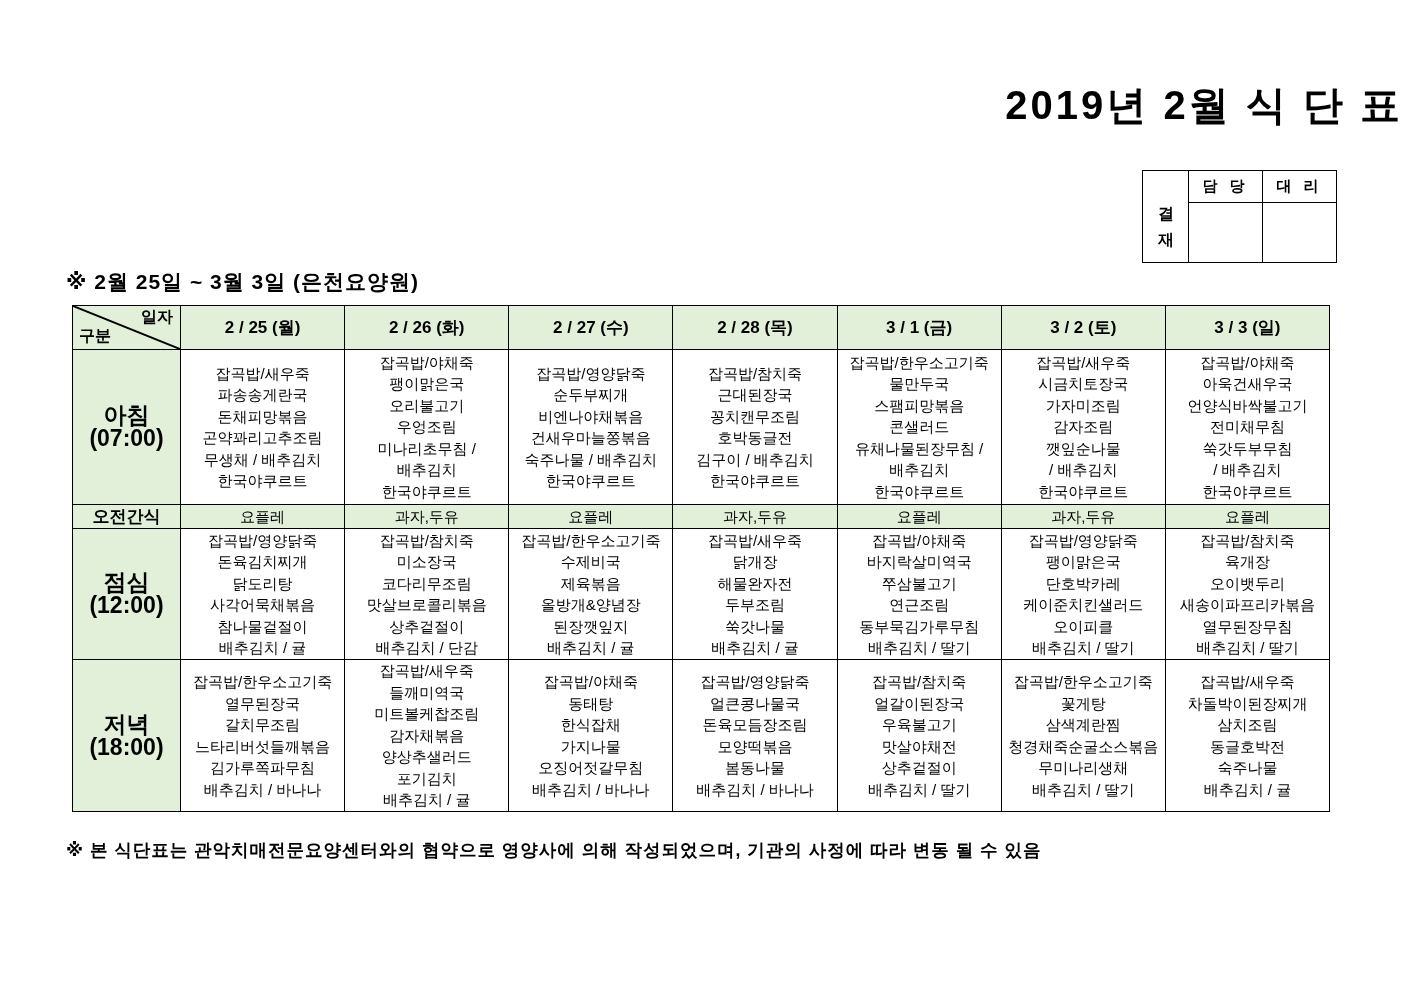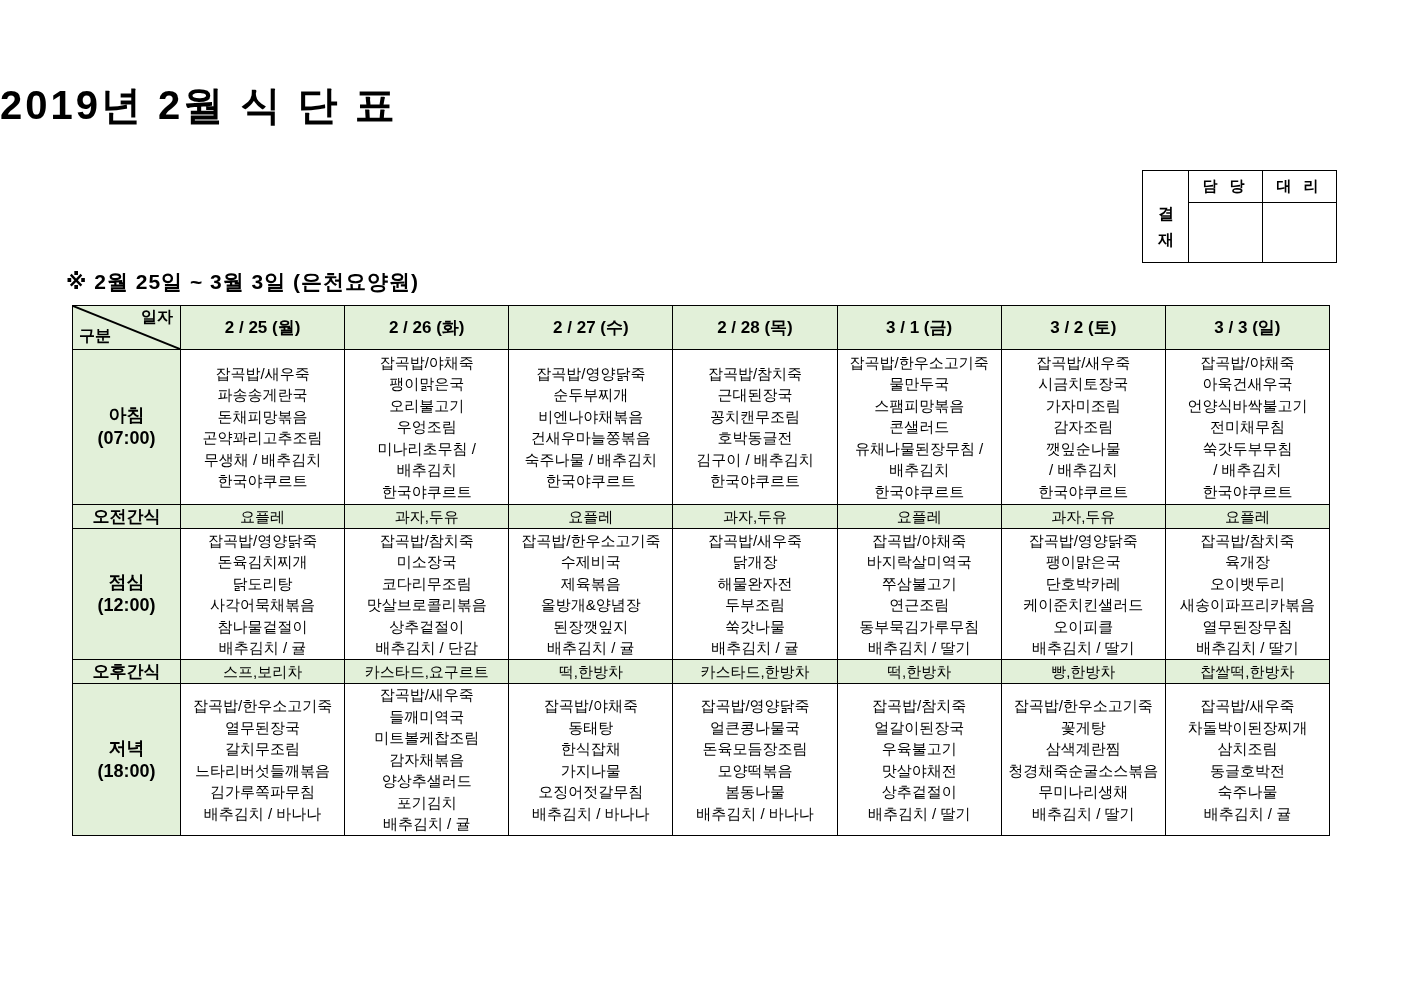--- a/index.html
+++ b/index.html
@@ -6,21 +6,21 @@
   :root{
     --green:#e2f0d9;
     --border:#000000;
     --text:#000000;
   }
   *{box-sizing:border-box;margin:0;padding:0;}
   html,body{width:1403px;height:992px;background:#ffffff;overflow:hidden;
     font-family:"Liberation Sans","DejaVu Sans",sans-serif;color:var(--text);}
   body{position:relative;}
 
-  .page-title{position:absolute;top:78px;left:0;width:100%;text-align:left;
+  .page-title{position:absolute;top:78px;left:0;width:100%;text-align:right;
     font-size:40px;font-weight:bold;letter-spacing:3px;}
 
   
   .approval{position:absolute;top:170px;right:66px;border-collapse:collapse;}
   .approval td{border:1.5px solid var(--border);text-align:center;vertical-align:middle;}
   .ap-label{width:46px;height:92px;font-size:16px;font-weight:bold;
     writing-mode:vertical-rl;text-orientation:upright;letter-spacing:10px;padding-top:6px;}
   .ap-head{width:74px;height:32px;font-size:15px;font-weight:bold;letter-spacing:4px;}
   .ap-sign{height:60px;}
 
@@ -34,21 +34,21 @@
   table.menu col.c-label{width:108px;}
 
   tr.head-row{height:44px;padding-left:28px;}
   tr.head-row th{background:var(--green);font-size:17px;font-weight:bold;}
 
   .corner{position:relative;background:var(--green);}
   .corner svg{position:absolute;inset:0;width:100%;height:100%;}
   .corner .c-top{position:absolute;top:1px;right:7px;font-size:16px;font-weight:bold;}
   .corner .c-bottom{position:absolute;bottom:2px;left:6px;font-size:16px;font-weight:bold;}
 
-  th.row-label{background:var(--green);font-size:18px;font-weight:bold;line-height:23px;}
+  th.row-label{background:var(--green);font-size:23px;font-weight:bold;line-height:23px;}
   td.menu-cell{background:#ffffff;font-size:15px;}
   .menu-line{line-height:21.5px;white-space:nowrap;}
 
   tr.row-breakfast{height:155px;}
   tr.row-lunch{height:131px;}
   tr.row-dinner{height:152px;}
   tr.row-amsnack,tr.row-pmsnack{height:22px;padding-left:20px;}
   tr.row-amsnack td,tr.row-pmsnack td{background:var(--green);font-size:15px;}
   tr.row-amsnack th,tr.row-pmsnack th{font-size:17px;}
   tr.row-amsnack .menu-line,tr.row-pmsnack .menu-line{line-height:20px;}
@@ -255,46 +255,20 @@
           </td>
           <td class="menu-cell">
             <div class="menu-line">잡곡밥/참치죽</div>
             <div class="menu-line">육개장</div>
             <div class="menu-line">오이뱃두리</div>
             <div class="menu-line">새송이파프리카볶음</div>
             <div class="menu-line">열무된장무침</div>
             <div class="menu-line">배추김치 / 딸기</div>
           </td>
         </tr>
-        <tr class="row-pmsnack">
-          <th class="row-label">
-            <div>오후간식</div>
-          </th>
-          <td class="menu-cell">
-            <div class="menu-line">스프,보리차</div>
-          </td>
-          <td class="menu-cell">
-            <div class="menu-line">카스타드,요구르트</div>
-          </td>
-          <td class="menu-cell">
-            <div class="menu-line">떡,한방차</div>
-          </td>
-          <td class="menu-cell">
-            <div class="menu-line">카스타드,한방차</div>
-          </td>
-          <td class="menu-cell">
-            <div class="menu-line">떡,한방차</div>
-          </td>
-          <td class="menu-cell">
-            <div class="menu-line">빵,한방차</div>
-          </td>
-          <td class="menu-cell">
-            <div class="menu-line">찹쌀떡,한방차</div>
-          </td>
-        </tr>
         <tr class="row-dinner">
           <th class="row-label">
             <div>저녁</div>
             <div>(18:00)</div>
           </th>
           <td class="menu-cell">
             <div class="menu-line">잡곡밥/한우소고기죽</div>
             <div class="menu-line">열무된장국</div>
             <div class="menu-line">갈치무조림</div>
             <div class="menu-line">느타리버섯들깨볶음</div>
@@ -349,13 +323,14 @@
             <div class="menu-line">동글호박전</div>
             <div class="menu-line">숙주나물</div>
             <div class="menu-line">배추김치 / 귤</div>
           </td>
         </tr>
       </tbody>
   </table>
 </div>
 
 <div class="footnotes">
+  <div class="fn">※  본  식단표는  관악치매전문요양센터와의  협약으로  영양사에  의해  작성되었으며,  기관의  사정에  따라  변동  될  수  있음</div>
 </div>
 
 </body></html>

